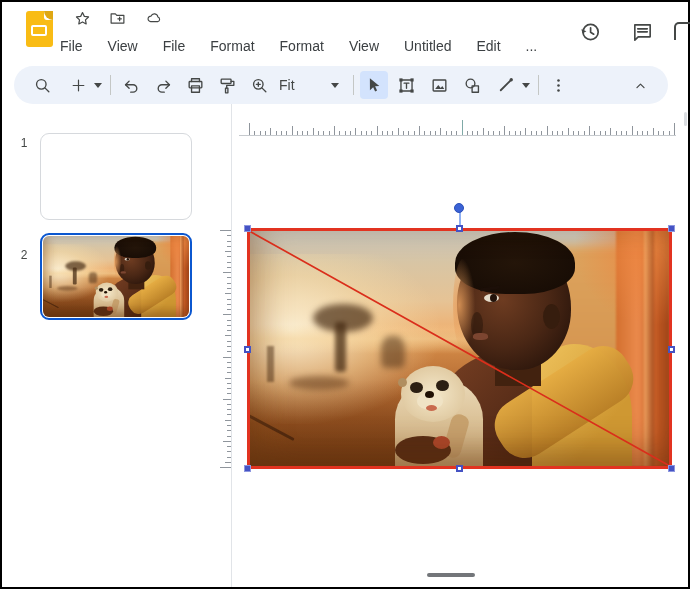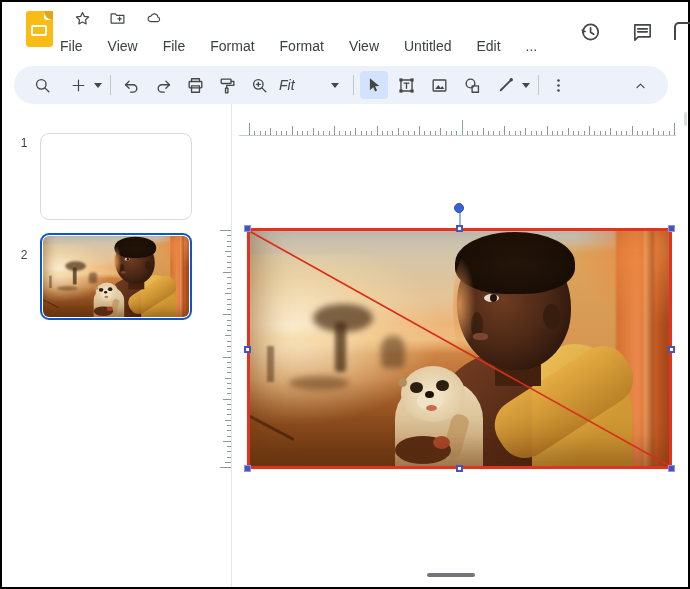--- a/index.html
+++ b/index.html
@@ -33,21 +33,21 @@
              background:#edf2fa; border-radius:19px; display:flex; align-items:center;
              padding:0 14px; }
   .tbtn { width:28px; height:28px; display:flex; align-items:center; justify-content:center;
           border-radius:4px; flex:0 0 auto; }
   .tbtn.active { background:#d3e3fd; }
   .tsep { width:1px; height:20px; background:#c4c7c5; margin:0 6px; flex:0 0 auto; }
   .caret { width:0; height:0; border-left:4px solid transparent; border-right:4px solid transparent;
            border-top:5px solid #444746; margin:0 2px; }
   .fit-ctl { display:flex; align-items:center; font-size:14px; color:#444746;
              padding:0 6px; height:28px; }
-  .fit-label { margin-right:34px;font-style:italic; }
+  .fit-label { margin-right:34px; }
   .chev-up { margin-left:auto; }
 
   
   .main { position:absolute; left:0; top:102px; width:686px; height:483px; background:#fff; }
   .divider-v { position:absolute; left:229px; top:0; width:1px; height:483px; background:#e1e4e8; }
 
   
   .slide-num { position:absolute; font-size:12px; color:#444746; width:20px; text-align:center; }
   .thumb { position:absolute; left:38px; width:152px; height:87px; background:#fff;
            border:1px solid #d6d9dd; border-radius:9px; }

